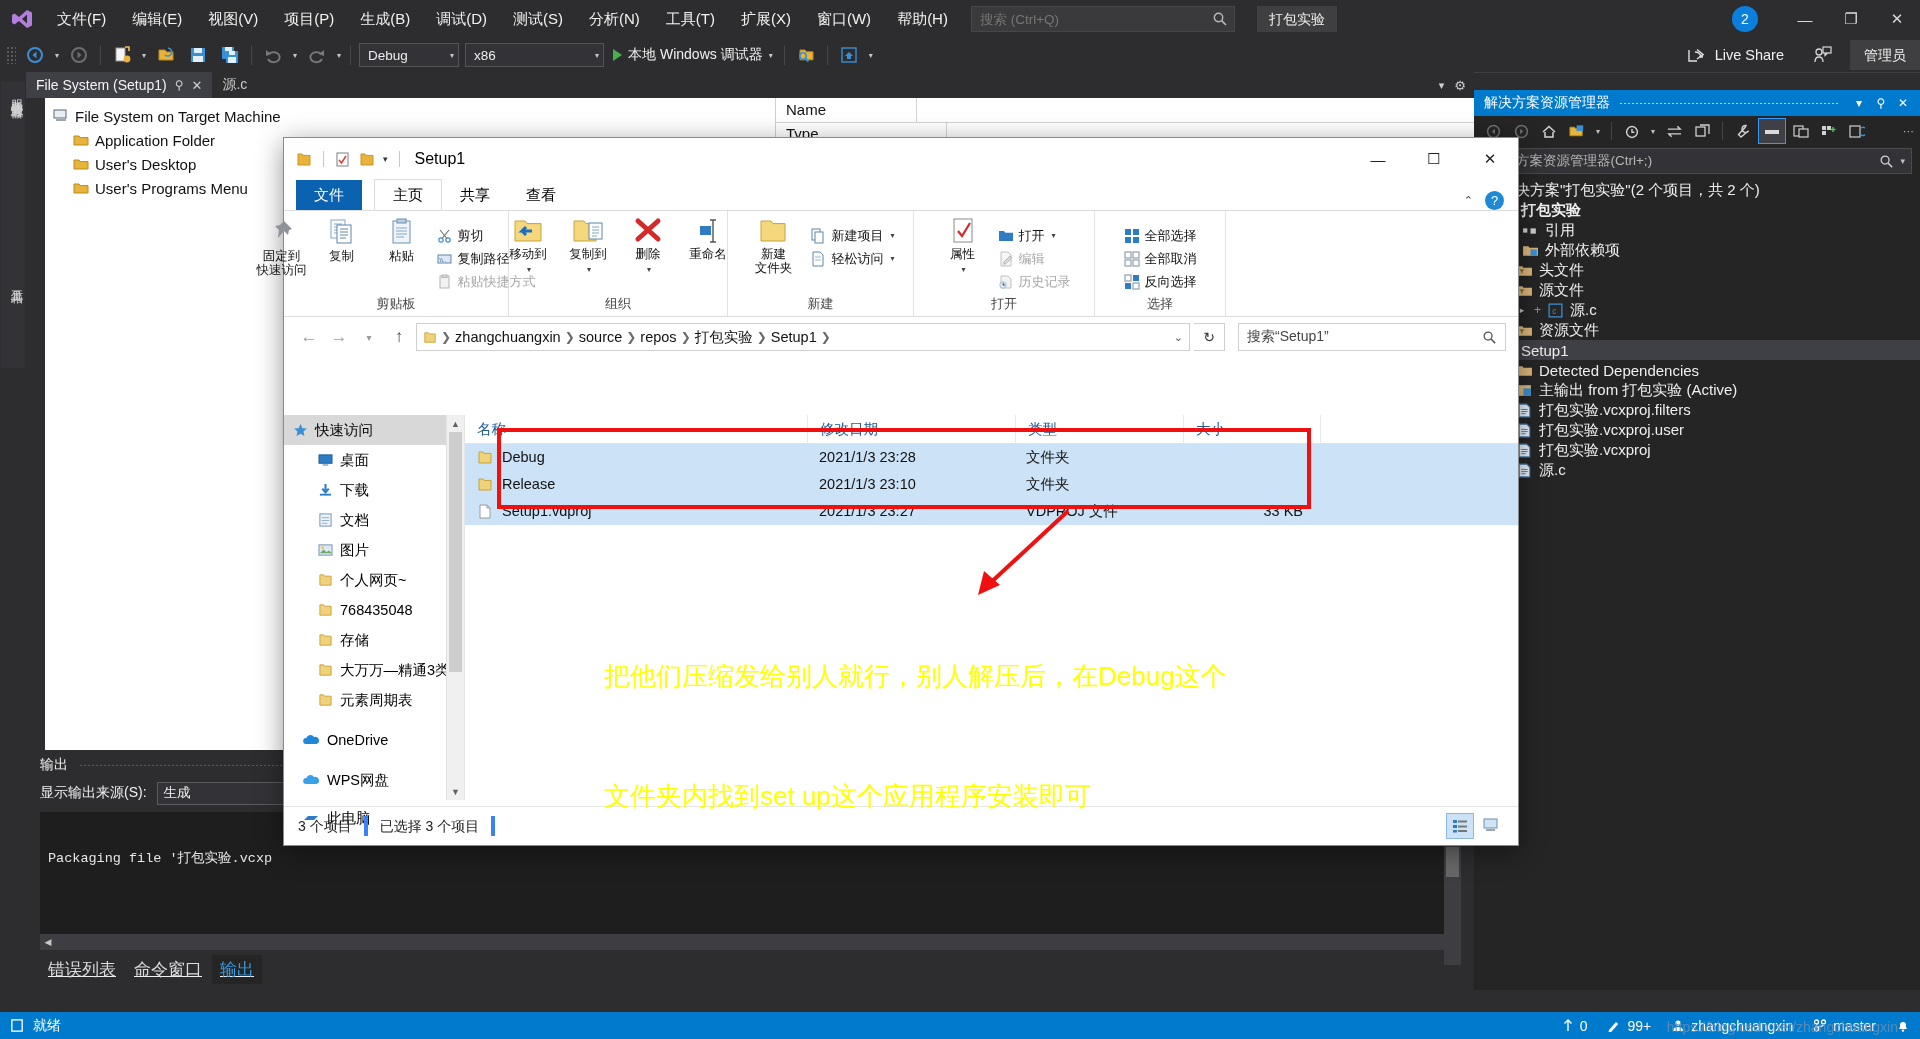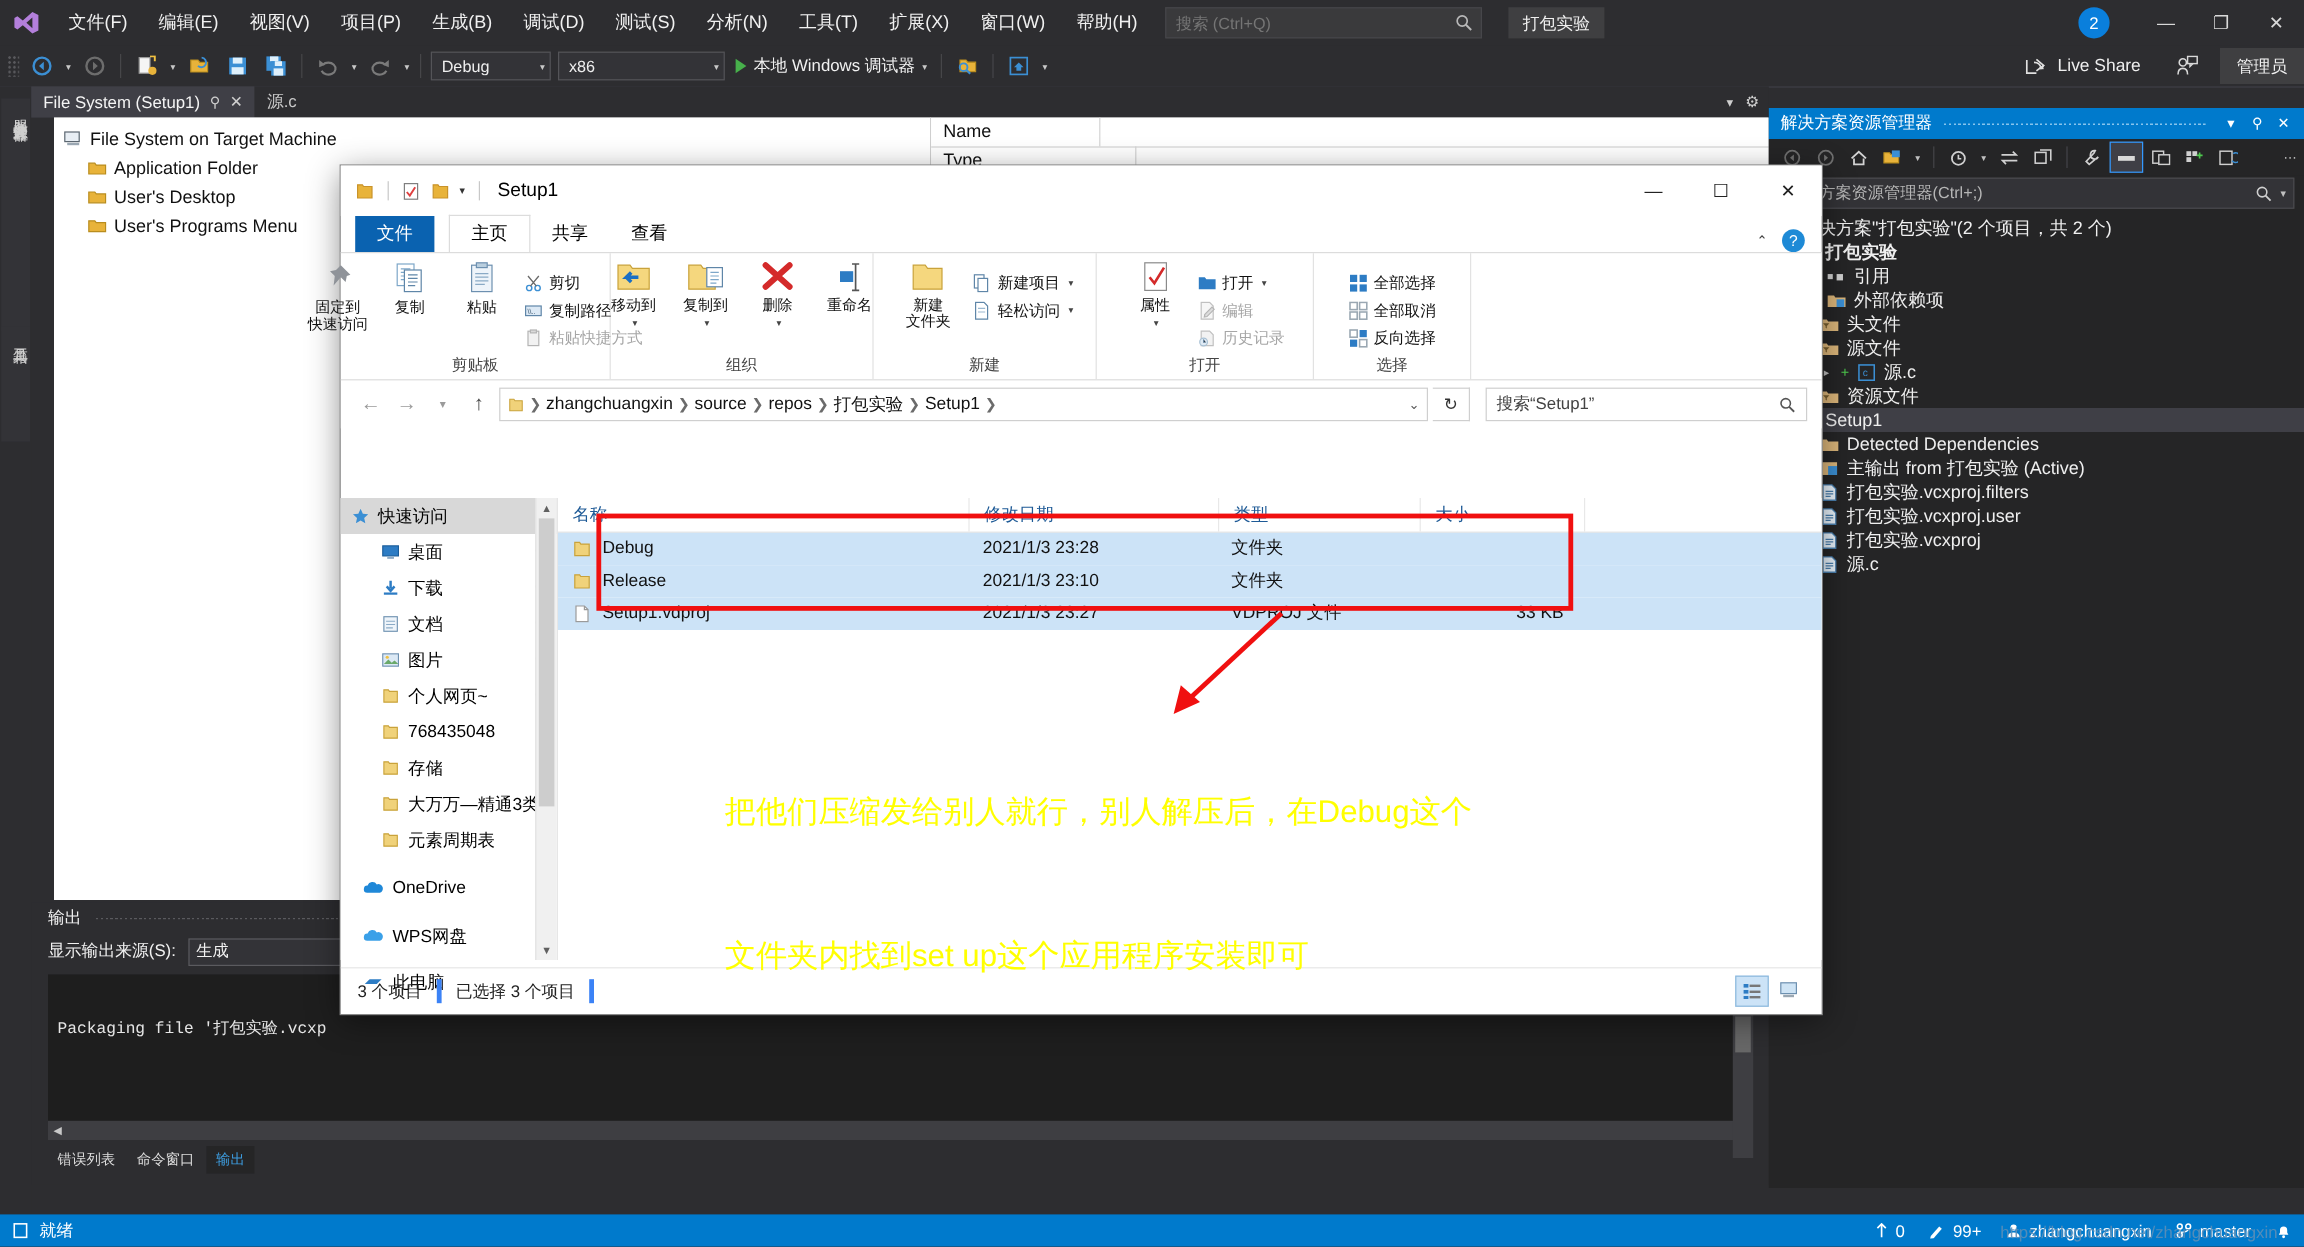--- a/index.html
+++ b/index.html
@@ -70,21 +70,21 @@
   .outpane{position:absolute;left:26px;top:752px;width:1448px;height:235px;background:#2d2d30;}
   .out-title{height:26px;display:flex;align-items:center;padding-left:14px;font-size:14px;color:#f1f1f1;}
   .out-title .dots{flex:1;height:1px;margin:0 12px;background:repeating-linear-gradient(90deg,#5a5a5e 0 2px,transparent 2px 4px);}
   .out-src{height:30px;display:flex;align-items:center;gap:10px;padding-left:14px;font-size:14px;}
   .out-src .cmb{min-width:150px;height:21px;background:#333337;border:1px solid #5b5b5f;display:flex;align-items:center;padding:0 6px;font-size:13.5px;}
   .out-body{position:absolute;left:14px;top:60px;right:14px;height:118px;background:#1e1e1e;
             font-family:"Liberation Mono","DejaVu Sans Mono",monospace;font-size:13.5px;color:#e6e6e6;
             padding:4px 8px;overflow:hidden;white-space:pre;line-height:17px;}
   .out-hscroll{position:absolute;left:14px;right:14px;top:182px;height:16px;background:#3e3e42;}
   .out-hscroll .arrow{width:16px;height:16px;color:#c8c8c8;font-size:9px;display:flex;align-items:center;justify-content:center;}
-  .out-tabs{position:absolute;left:14px;top:203px;display:flex;gap:2px;font-size:12px;}
+  .out-tabs{position:absolute;left:14px;top:203px;display:flex;gap:2px;font-size:17px;text-decoration:underline;}
   .out-tabs .ot{padding:3px 8px;color:#dcdcdc;}
   .out-tabs .ot.active{background:#252526;color:#3d9bdd;}
 
   .out-vscroll{position:absolute;left:1444px;top:845px;width:17px;height:120px;background:#3e3e42;}
   .out-vscroll .thumb{width:13px;height:30px;margin:2px;background:#686868;}
 
   
   .sln{position:absolute;left:1474px;top:90px;width:446px;height:900px;background:#252526;}
   .sln-head{height:26px;background:#007acc;display:flex;align-items:center;padding:0 6px 0 10px;font-size:14px;color:#fff;}
   .sln-head .dots{flex:1;height:1px;margin:0 10px;background:repeating-linear-gradient(90deg,#a8d6f5 0 2px,transparent 2px 4px);}

